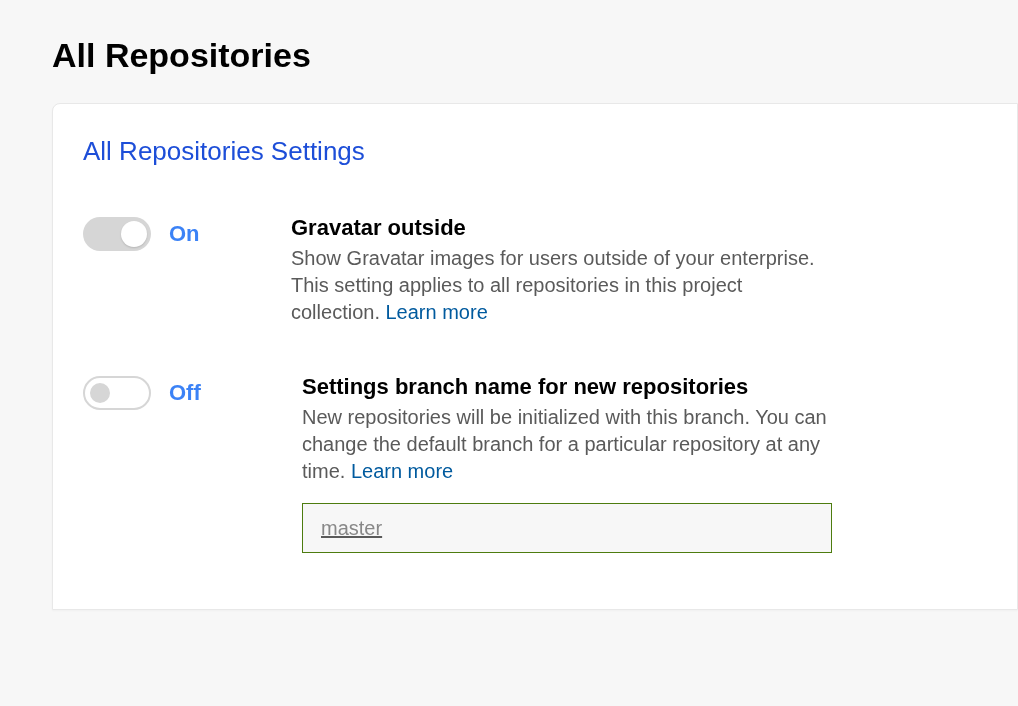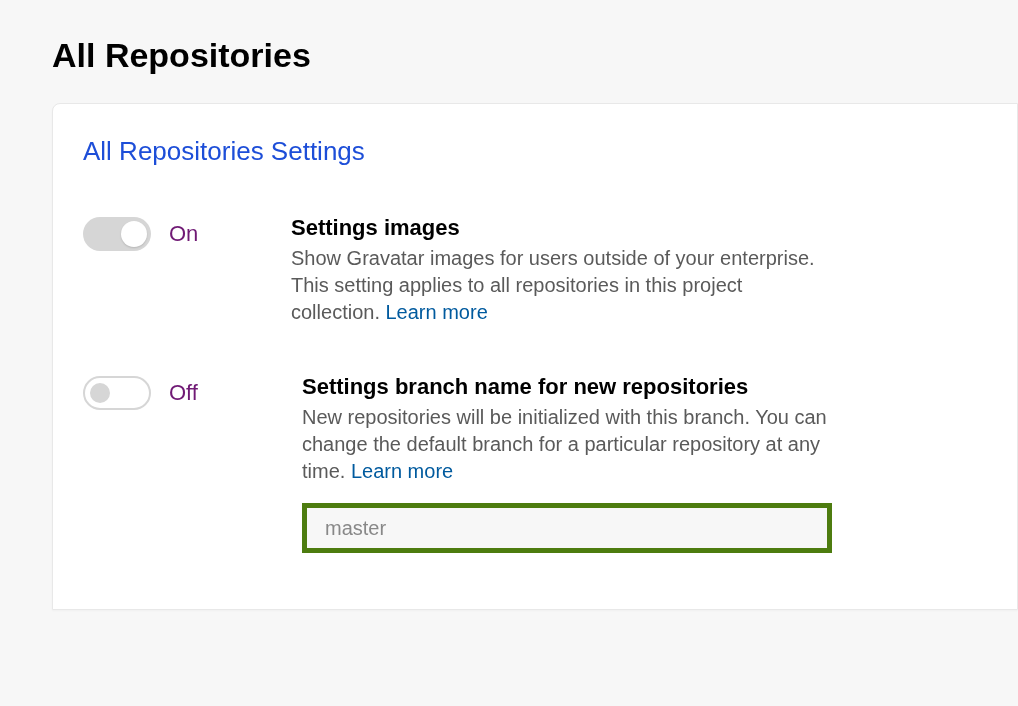--- a/index.html
+++ b/index.html
@@ -81,22 +81,22 @@
       position: absolute;
       width: 20px;
       height: 20px;
       border-radius: 50%;
       background: #d6d6d6;
       top: 5px;
       left: 5px;
     }
     .toggle-label {
       font-size: 22px;
-      font-weight: 400;
-      color: #701a75;
+      font-weight: 700;
+      color: #3b82f6;
       margin-left: 18px;
     }
     .setting-body {
       max-width: 540px;
     }
     .setting-title {
       font-size: 22px;
       font-weight: 700;
       color: #000;
       margin-bottom: 4px;
@@ -108,27 +108,28 @@
     }
     .learn-more {
       color: #005a9e;
       text-decoration: none;
       cursor: pointer;
     }
     .branch-input {
       margin-top: 18px;
       width: 530px;
       height: 50px;
-      border: 5px solid #4d7c0f;
+      border: 1px solid #4d7c0f;
       background: #f7f7f7;
       font-size: 20px;
       color: #5a5a5a;
       padding: 0 18px;
       outline: none;
       font-family: inherit;
+      text-decoration: underline;
     }
     .branch-input::placeholder {
       color: #888;
     }
   </style>
 </head>
 <body>
 
 <div class="page">
   <h1 class="page-title">All Repositories</h1>
@@ -137,21 +138,21 @@
     <h2 class="card-title">All Repositories Settings</h2>
 
     <div class="setting-row">
       <div class="toggle-wrap">
         <div class="toggle on">
           <div class="knob"></div>
         </div>
         <span class="toggle-label">On</span>
       </div>
       <div class="setting-body">
-        <div class="setting-title">Settings images</div>
+        <div class="setting-title">Gravatar outside</div>
         <div class="setting-desc">
           <span>Show Gravatar images for users outside of your enterprise. This setting applies to all repositories in this project collection. </span><a class="learn-more">Learn more</a>
         </div>
       </div>
     </div>
 
     <div class="setting-row">
       <div class="toggle-wrap">
         <div class="toggle off">
           <div class="knob"></div>

